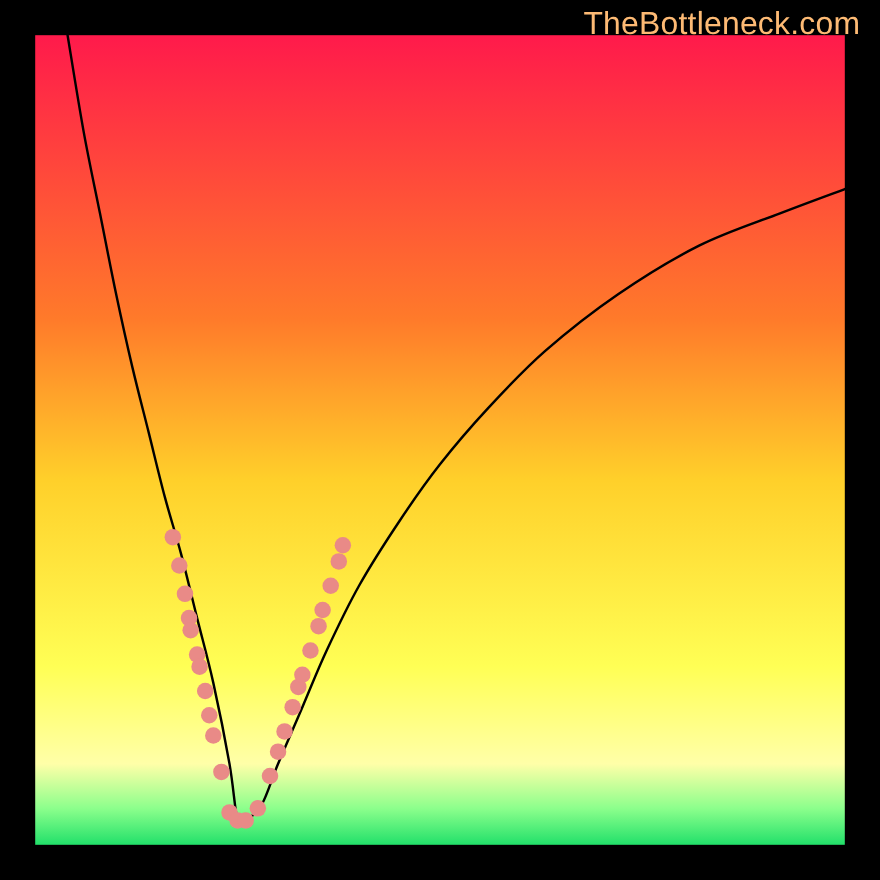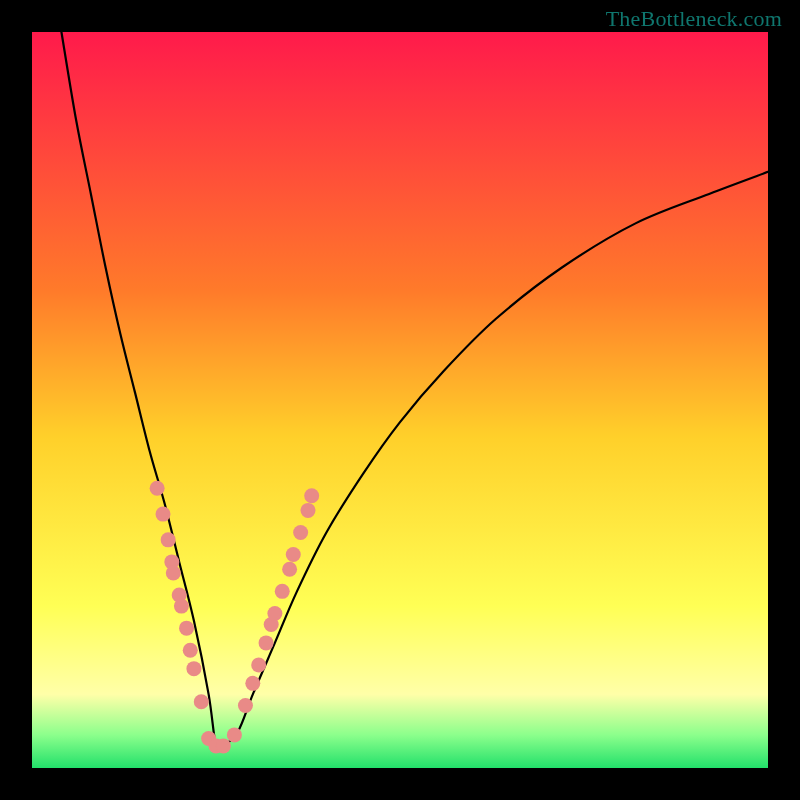--- a/index.html
+++ b/index.html
@@ -23,23 +23,23 @@
     left: 32px;
     top: 32px;
     width: 736px;
     height: 736px;
     
   }
   .watermark {
     position: absolute;
     top: 6px;
     right: 18px;
-    font-family: Liberation Serif, serif;
-    font-size: 22px;
-    color: #0f766e;
+    font-family: Liberation Sans, sans-serif;
+    font-size: 29px;
+    color: #fdba74;
     letter-spacing: 0.2px;
   }
   svg.curve {
     position: absolute;
     left: 32px;
     top: 32px;
     width: 736px;
     height: 736px;
     overflow: visible;
   }

